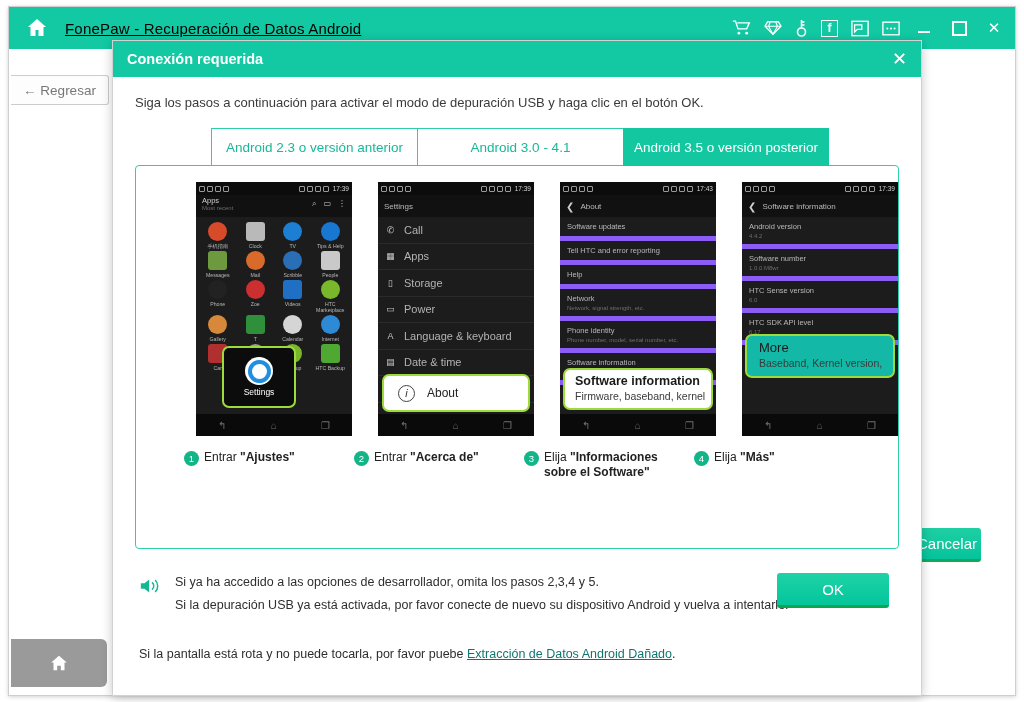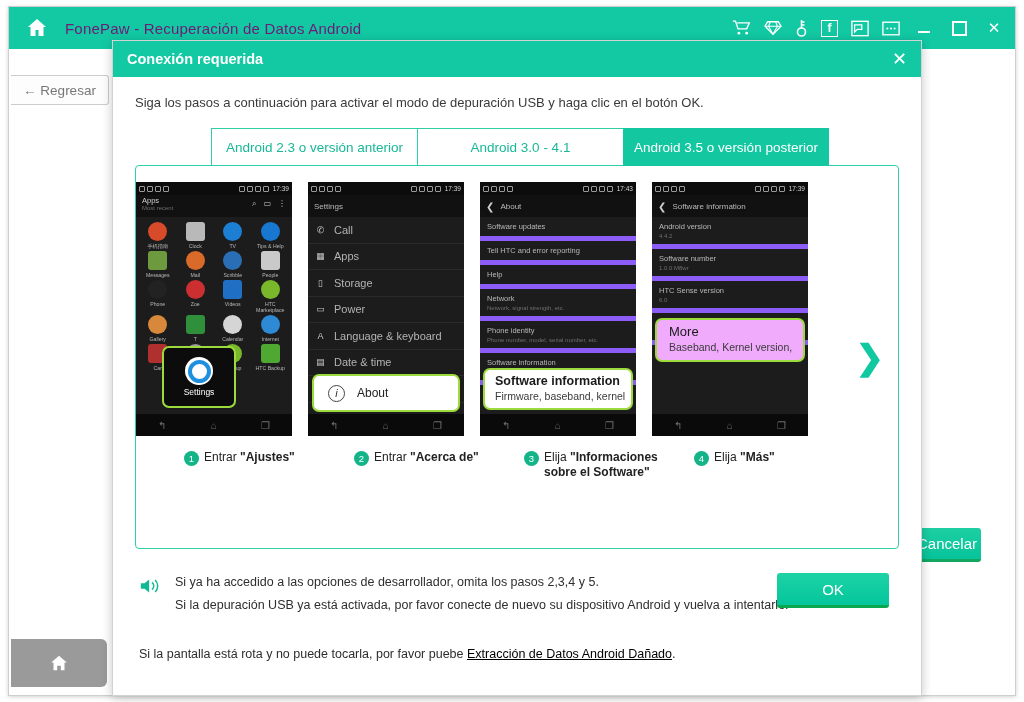--- a/index.html
+++ b/index.html
@@ -33,24 +33,25 @@
     background: #12c9a4;
     display: flex;
     align-items: center;
   }
   .title-home {
     width: 56px; height: 42px;
     display: flex; align-items: center; justify-content: center;
     color: #ffffff;
   }
   .app-title {
-    color: #701a75;
+    color: #000000;
     font-size: 15px;
     letter-spacing: .2px;
     white-space: nowrap;
+    text-decoration: underline;
   }
   .title-icons {
     position: absolute;
     right: 10px; top: 0; height: 42px;
     display: flex; align-items: center; gap: 13px;
   }
   .ticon {
     color: #ffffff;
     display: flex; align-items: center; justify-content: center;
     cursor: pointer;
@@ -178,22 +179,22 @@
   .steps-panel {
     position: relative;
     margin-top: -1px;
     height: 384px;
     border: 1px solid #2ecfa7;
     border-radius: 4px;
     background: #ffffff;
   }
   .phones {
     display: flex;
-    justify-content: flex-start;
-    gap: 16px;
+    justify-content: flex-end;
+    gap: 26px;
     padding-top: 16px;
   }
   .phone-col { width: 156px; }
 
   .phone {
     width: 156px; height: 254px;
     background: #1c1c1c;
     position: relative;
     overflow: hidden;
   }
@@ -329,23 +330,23 @@
     border-radius: 7px;
     padding: 4px 0 0 10px;
     z-index: 4;
     overflow: hidden;
   }
   .hl-magnify .m1 { color: #1a1a1a; font-size: 12.5px; font-weight: bold; line-height: 15px; white-space: nowrap; }
   .hl-magnify .m2 { color: #3a3a3a; font-size: 10.5px; line-height: 14px; white-space: nowrap; }
 
   .hl-more {
     position: absolute;
-    left: 3px; top: 136px;
+    left: 3px; top: 152px;
     width: 150px; height: 44px;
-    background: #f0abfc;
+    background: #14b8a6;
     border: 2px solid #9ddb3d;
     border-radius: 7px;
     padding: 3px 15px 0 12px;
     z-index: 4;
     overflow: hidden;
   }
   .hl-more .m1 { color: #1a1a1a; font-size: 13px; line-height: 17px; white-space: nowrap; }
   .hl-more .m2 { color: #3a3a3a; font-size: 10.5px; line-height: 14px; white-space: nowrap; }
 
   
@@ -401,21 +402,21 @@
     display: flex; align-items: center; justify-content: center;
     cursor: pointer;
   }
   .broken-line {
     margin-top: 30px;
     font-size: 12.5px;
     color: #2e2e2e;
     padding-left: 4px;
   }
   .broken-line a {
-    color: #000000;
+    color: #0f766e;
     text-decoration: underline;
     cursor: pointer;
   }
 </style>
 </head>
 <body>
 
 <div id="app">
 
   <div class="main-window">

